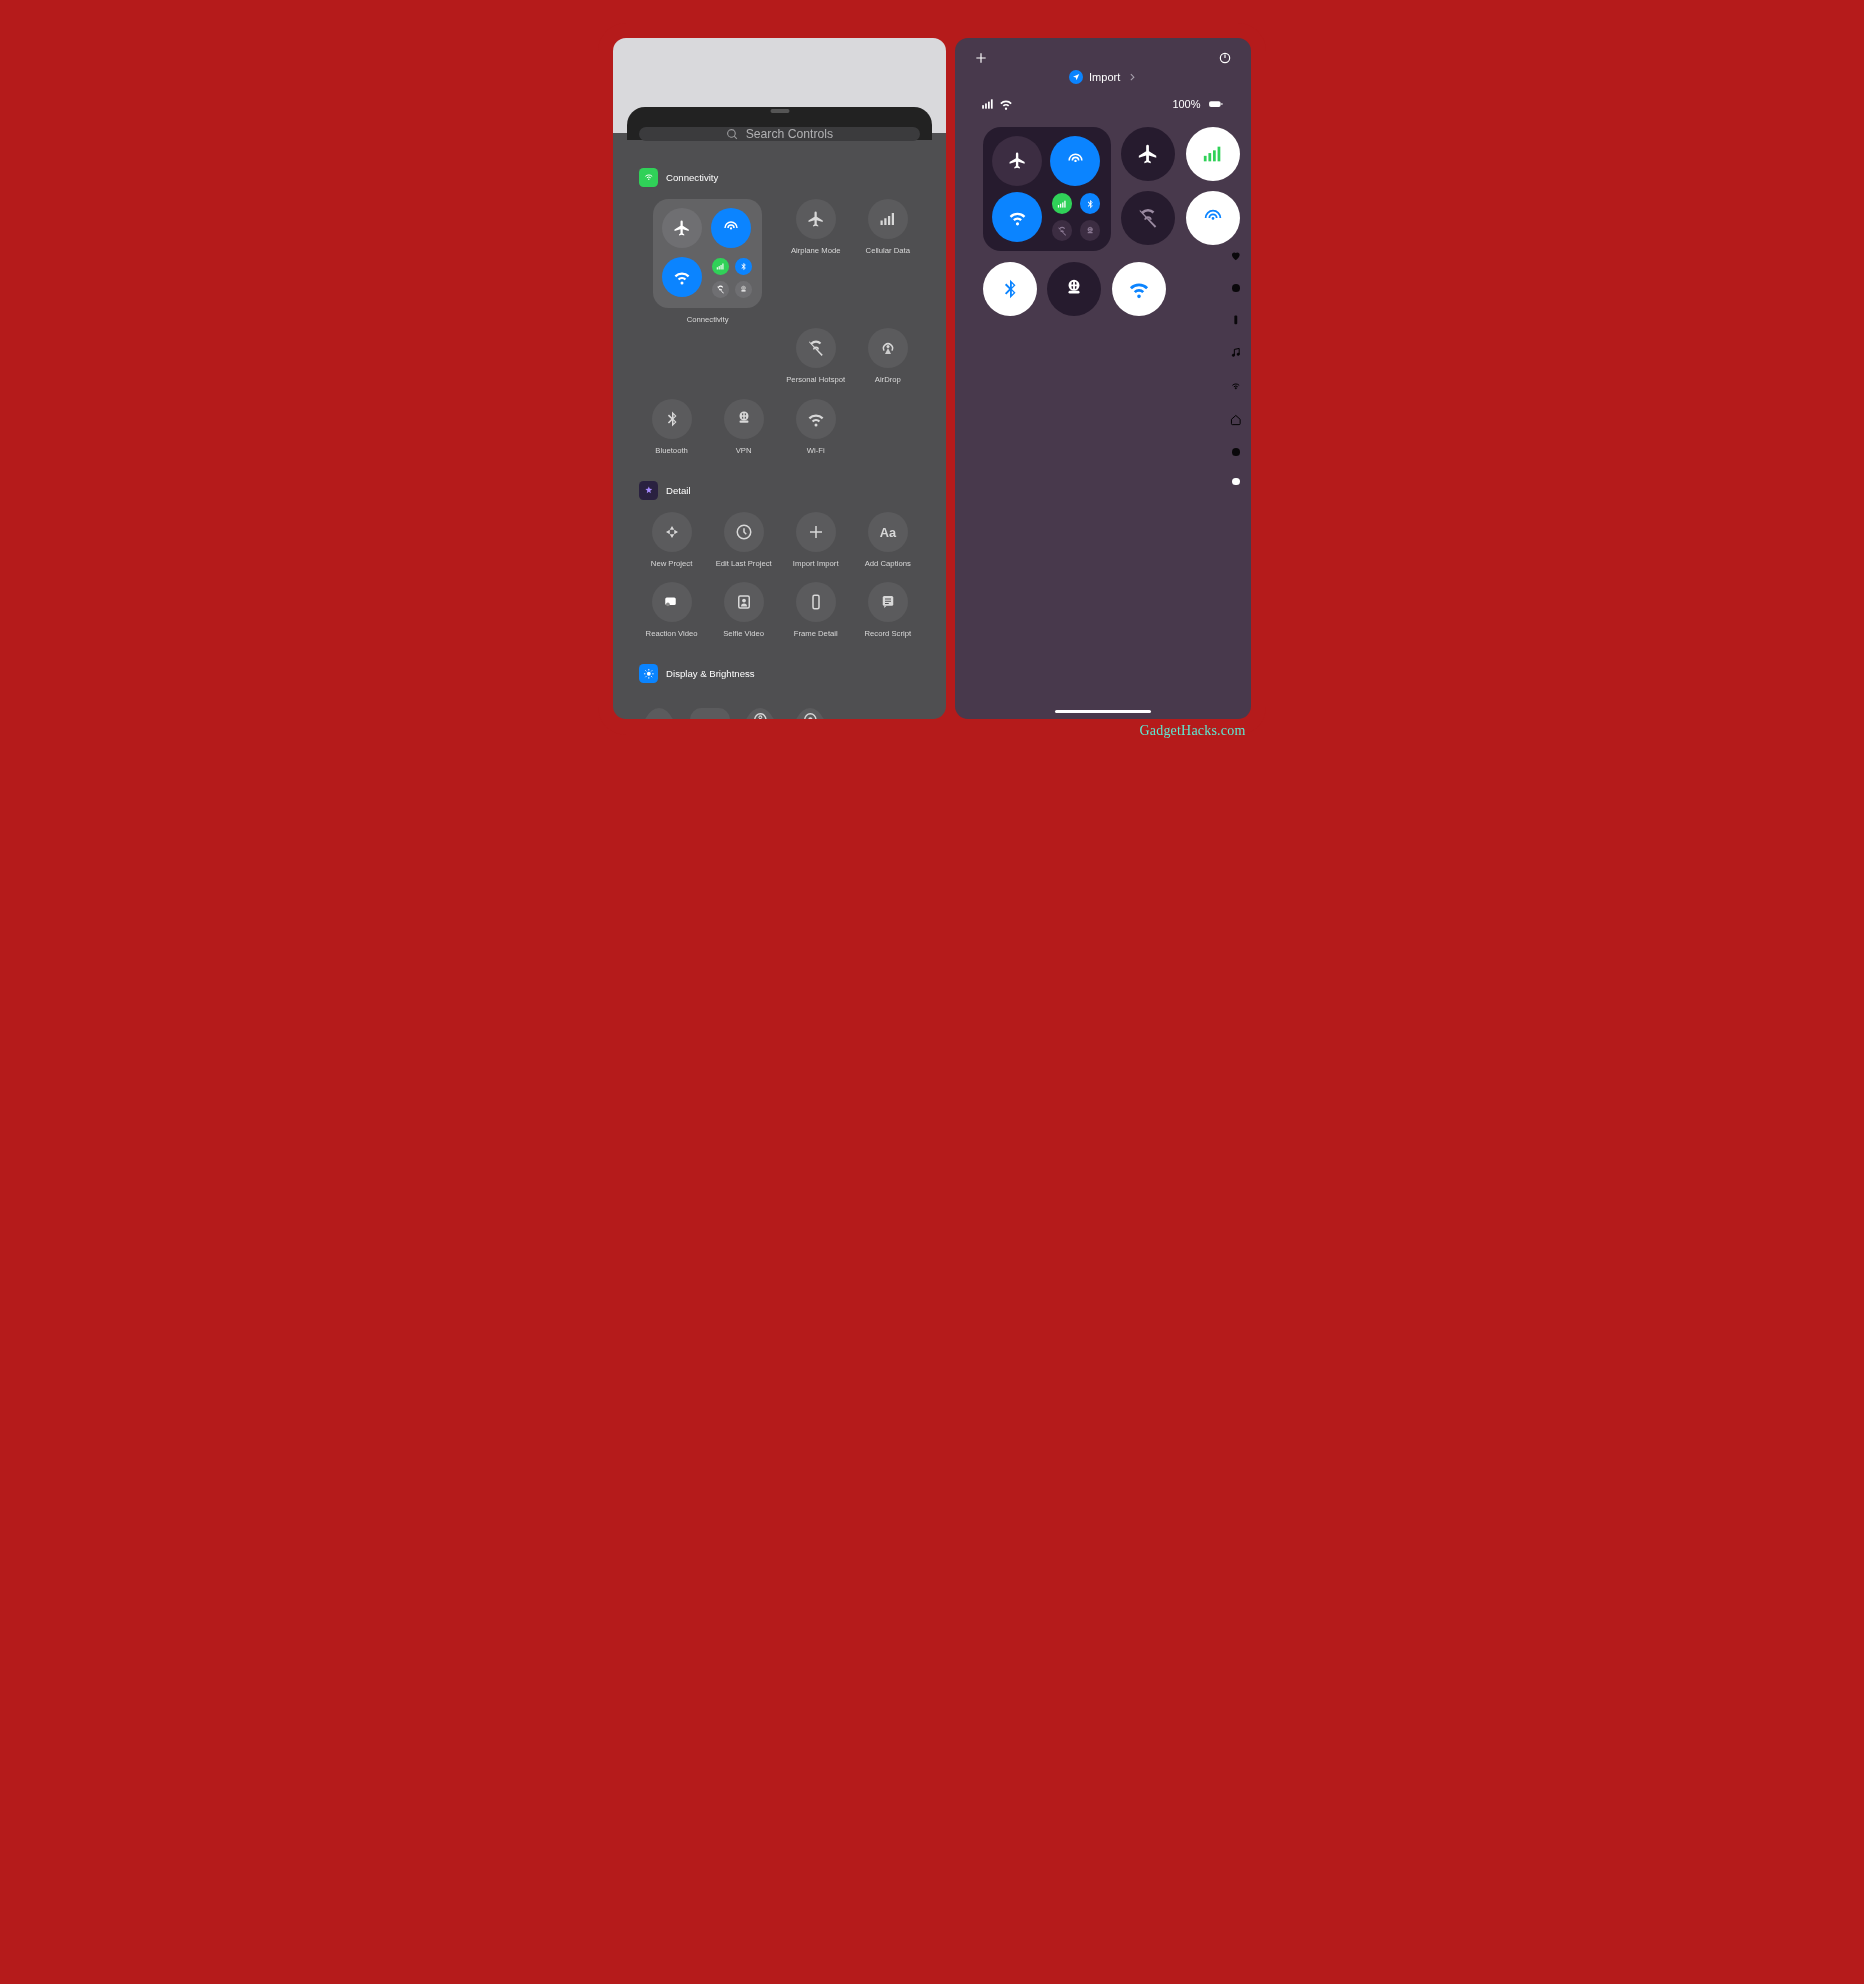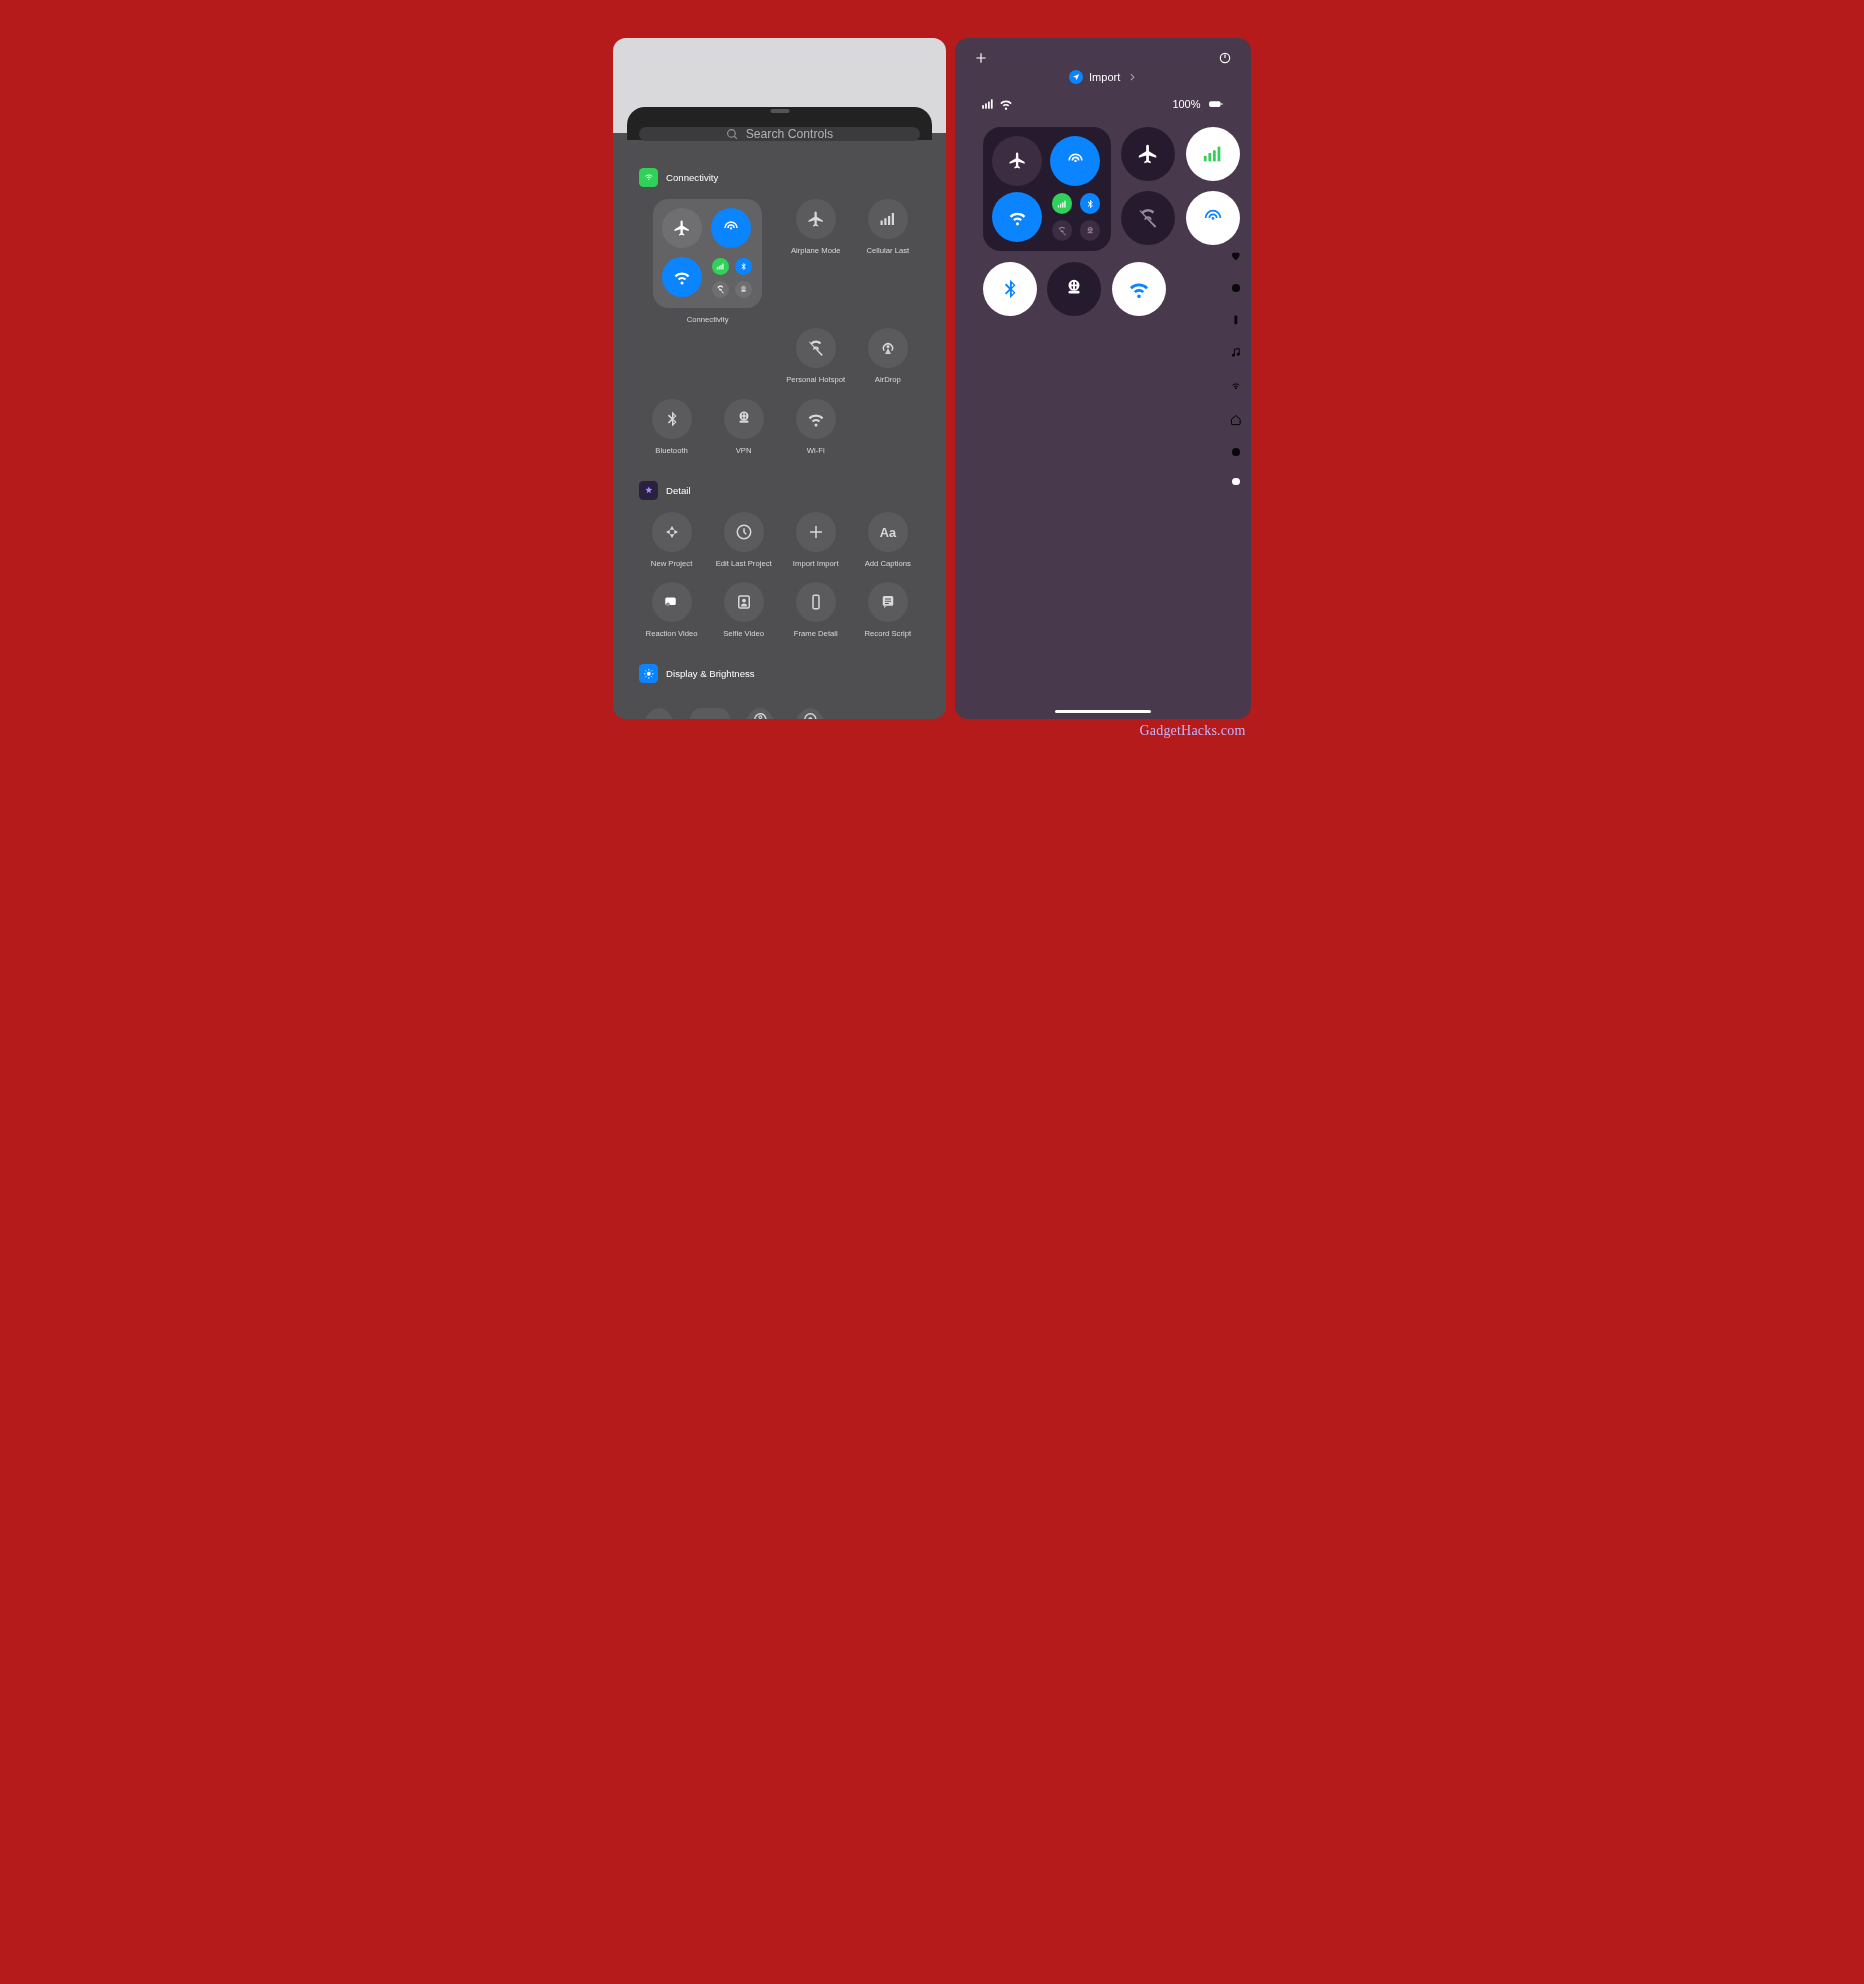--- a/index.html
+++ b/index.html
@@ -29,21 +29,21 @@
     border-radius: 28px;
     padding: 15.4px;
     display: flex;
     gap: 9px;
     position: relative;
   }
   .watermark {
     position: absolute;
     right: 20.5px;
     bottom: -3.9px;
-    color: #c4b5fd;
+    color: #5eead4;
     font-family: Georgia, 'Times New Roman', serif;
     font-size: 14px;
     letter-spacing: 0.2px;
   }
   .panel {
     flex: 1;
     height: 681px;
     border-radius: 13px;
     overflow: hidden;
     position: relative;
@@ -441,21 +441,21 @@
               </svg>
             </div>
           <div class="control-label">Airplane Mode</div>
         </div>
         <div class="control">
           <div class="circle">
               <svg viewBox="0 0 24 24">
                 <use href="#i-bars"></use>
               </svg>
             </div>
-          <div class="control-label">Cellular Last</div>
+          <div class="control-label">Cellular Data</div>
         </div>
 
       </div>
 
       <div class="grid4" style="margin-top:-11px;">
         <div style="grid-column: span 2;"></div>
         <div class="control">
           <div class="circle">
               <svg viewBox="0 0 24 24">
                 <use href="#i-hotspot"></use>

